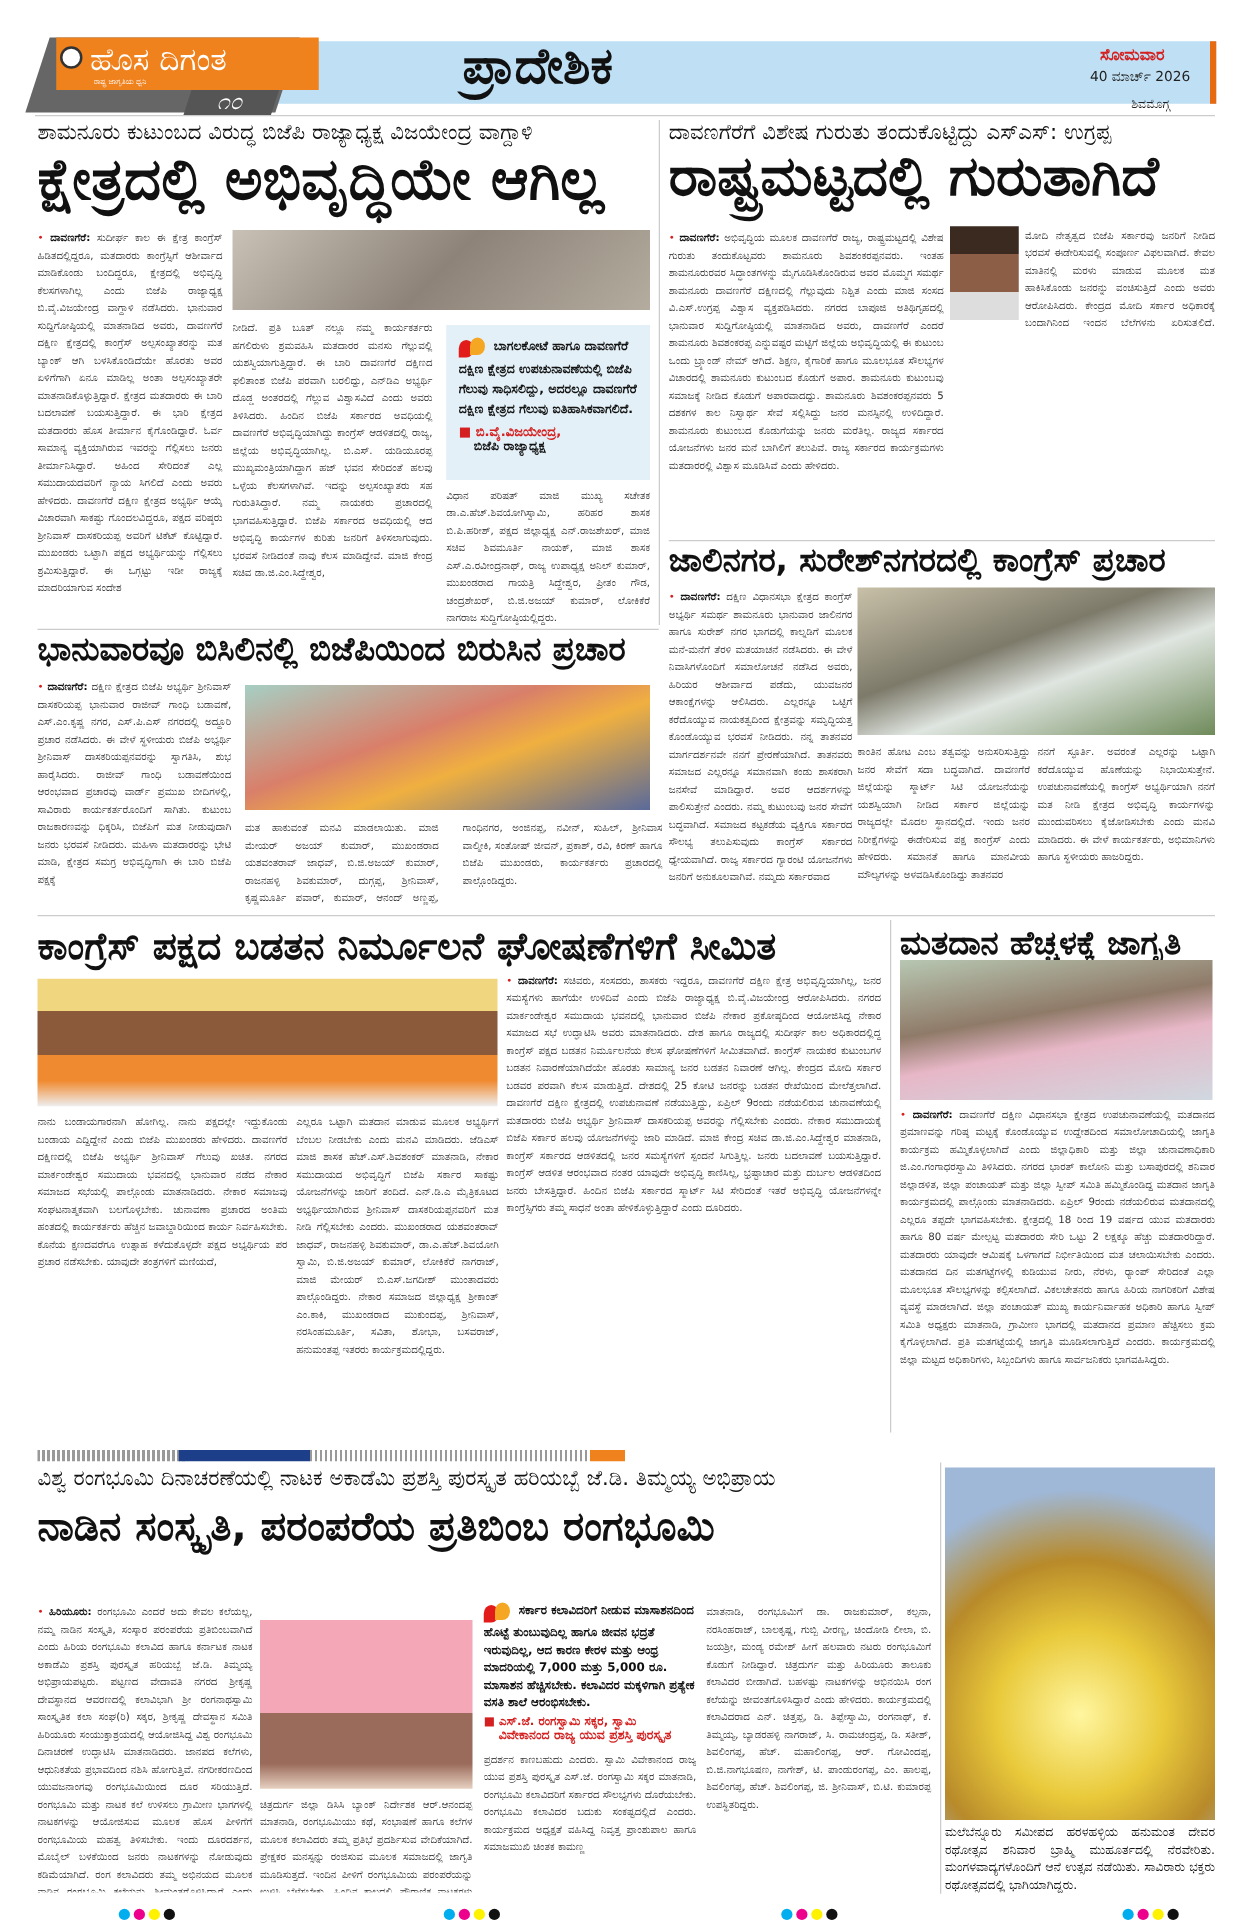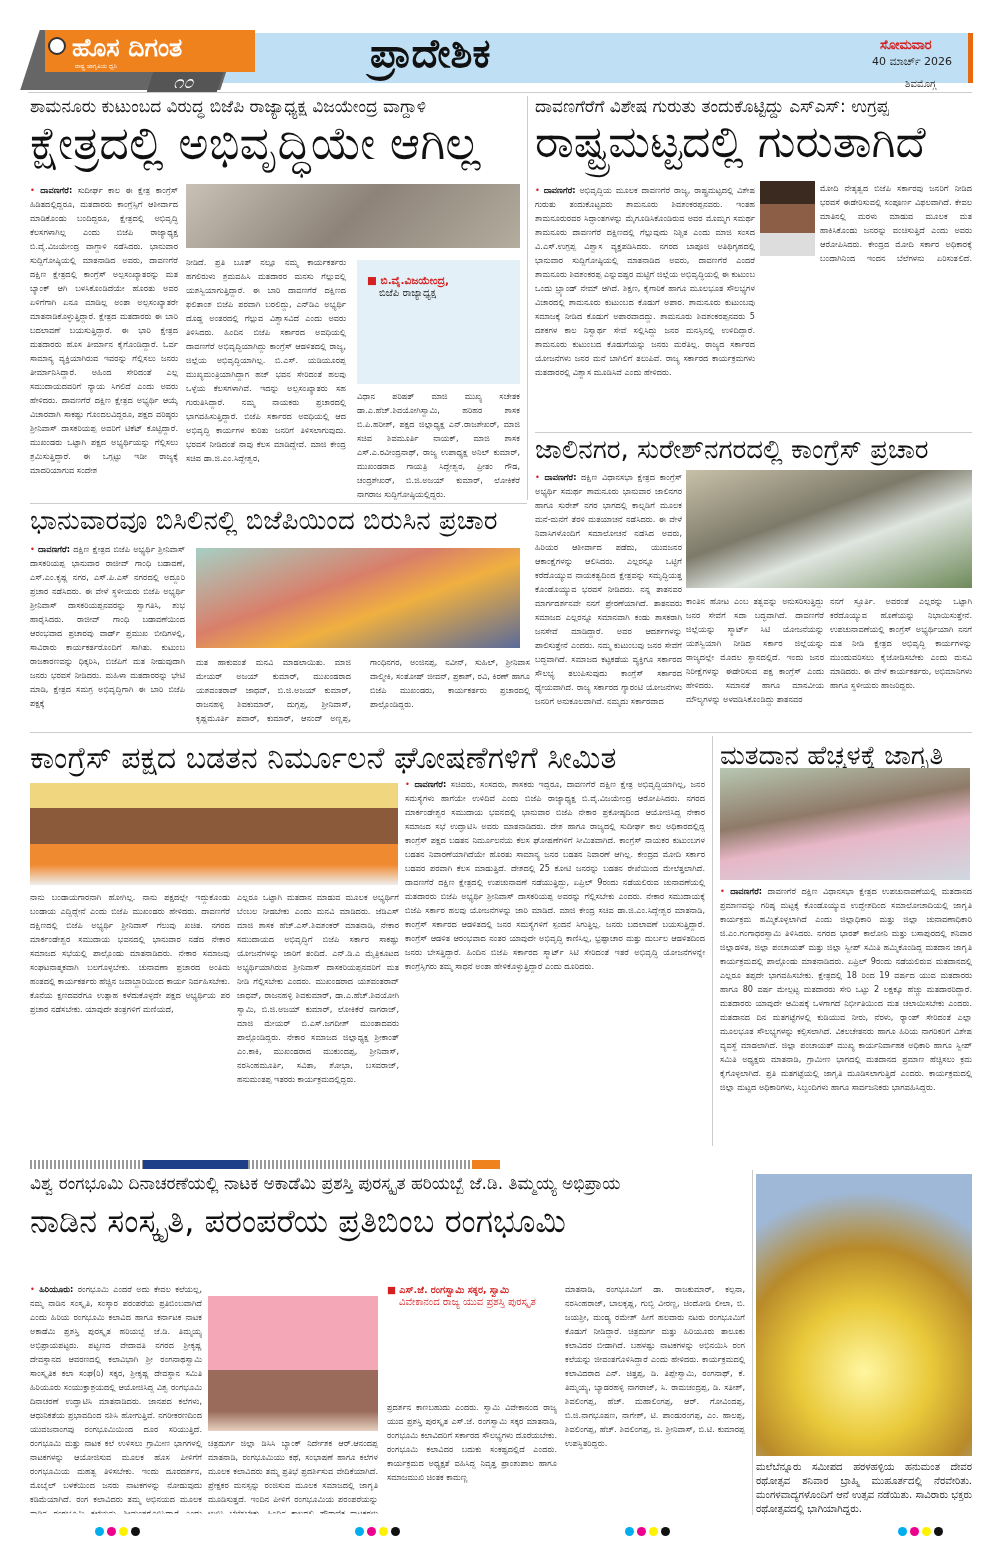--- a/index.html
+++ b/index.html
@@ -1,44 +1,44 @@
 <!DOCTYPE html>
 <html><head>
 <meta charset="utf-8">
 <style>
 *{box-sizing:border-box;margin:0;padding:0}
 body{width:1000px;height:1544px;background:#fff;font-family:"DejaVu Sans",sans-serif;color:#111;position:relative;overflow:hidden}
 .abs{position:absolute}
 .masthead{left:0;top:0;width:1000px;height:95px}
 .logo-grey{left:30px;top:30px;width:200px;height:60px;background:#666;transform:skewX(-18deg)}
 .logo-orange{left:45px;top:30px;width:210px;height:42px;background:#f0821e}
-.logo-text{left:62px;top:33px;font-size:25px;font-weight:bold;color:#fff;white-space:nowrap}
+.logo-text{left:62px;top:33px;font-size:25px;font-weight:normal;color:#fff;white-space:nowrap}
 .logo-sub{left:75px;top:62px;font-size:6px;color:#fff}
 .logo-num{left:150px;top:72px;width:70px;height:20px;background:#555;color:#fff;font-size:18px;text-align:center;line-height:20px;transform:skewX(-18deg)}
 .logo-icon{left:48px;top:37px;width:18px;height:18px;border-radius:50%;background:#fff;border:2px solid #333}
 .band{left:140px;top:33px;width:833px;height:50px;background:#bfe0f4}
 .section-title{left:370px;top:30px;font-size:40px;font-weight:bold;color:#111}
 .date-bar{left:968px;top:33px;width:5px;height:50px;background:#e86a10}
 .day{left:880px;top:37px;font-size:13px;font-weight:bold;color:#d42020}
 .date{left:872px;top:55px;font-size:11px;color:#222}
 .place{left:905px;top:78px;font-size:10px;color:#222}
 .rule{left:28px;top:92px;width:944px;height:1px;background:#ccc}
 .kicker{font-size:17px;white-space:nowrap;color:#111}
-.head{font-weight:normal;white-space:nowrap;color:#111}
+.head{font-weight:bold;white-space:nowrap;color:#111}
 .body{font-size:8.2px;line-height:14px;color:#333;text-align:justify;overflow:hidden}
 .dateline{color:#111;font-weight:bold}
 .dot{color:#d42020}
 .photo{background:linear-gradient(135deg,#c9c1b6,#8d8378 50%,#b5aca0);overflow:hidden}
 .quote{background:#e3f0f7;padding:10px}
 .quote-mark{display:inline-block;width:22px;height:18px;position:relative;vertical-align:top;margin-right:6px}
 .quote-mark:before{content:"";position:absolute;left:0;top:2px;width:12px;height:14px;background:#e21b1b;border-radius:50% 50% 50% 0}
 .quote-mark:after{content:"";position:absolute;left:9px;top:0;width:12px;height:14px;background:#f5a623;border-radius:50% 50% 50% 0}
 .quote-text{font-size:10px;font-weight:bold;line-height:16px;color:#111}
 .quote-author{font-size:10.5px;font-weight:bold;color:#d42020;margin-top:4px}
-.quote-role{font-size:10px;font-weight:normal;color:#111;padding-left:12px}
+.quote-role{font-size:10px;font-weight:bold;color:#111;padding-left:12px}
 .vline{width:1px;background:#ccc}
 .hline{height:1px;background:#ccc}
 .stripe{height:9px;background:repeating-linear-gradient(90deg,#999 0 2px,#fff 2px 4px)}
 .regmarks{display:flex;gap:3px}
 .regmarks span{width:9px;height:9px;border-radius:50%}
 </style>
 </head>
 <body>
 
 <div class="abs masthead">
@@ -56,20 +56,21 @@
   <div class="abs place">ಶಿವಮೊಗ್ಗ</div>
   <div class="abs rule"></div>
 </div>
 
 <div class="abs kicker" style="left:30px;top:96px">ಶಾಮನೂರು ಕುಟುಂಬದ ವಿರುದ್ಧ ಬಿಜೆಪಿ ರಾಜ್ಯಾಧ್ಯಕ್ಷ ವಿಜಯೇಂದ್ರ ವಾಗ್ದಾಳಿ</div>
 <div class="abs head" style="left:30px;top:116px;font-size:46px">ಕ್ಷೇತ್ರದಲ್ಲಿ ಅಭಿವೃದ್ಧಿಯೇ ಆಗಿಲ್ಲ</div>
 <div class="abs body" style="left:30px;top:183px;width:148px;height:318px"><span class="dot">• </span><span class="dateline">ದಾವಣಗೆರೆ:</span> <span>ಸುದೀರ್ಘ ಕಾಲ ಈ ಕ್ಷೇತ್ರ ಕಾಂಗ್ರೆಸ್ ಹಿಡಿತದಲ್ಲಿದ್ದರೂ, ಮತದಾರರು ಕಾಂಗ್ರೆಸ್ಸಿಗೆ ಆಶೀರ್ವಾದ ಮಾಡಿಕೊಂಡು ಬಂದಿದ್ದರೂ, ಕ್ಷೇತ್ರದಲ್ಲಿ ಅಭಿವೃದ್ಧಿ ಕೆಲಸಗಳಾಗಿಲ್ಲ ಎಂದು ಬಿಜೆಪಿ ರಾಜ್ಯಾಧ್ಯಕ್ಷ ಬಿ.ವೈ.ವಿಜಯೇಂದ್ರ ವಾಗ್ದಾಳಿ ನಡೆಸಿದರು. ಭಾನುವಾರ ಸುದ್ದಿಗೋಷ್ಠಿಯಲ್ಲಿ ಮಾತನಾಡಿದ ಅವರು, ದಾವಣಗೆರೆ ದಕ್ಷಿಣ ಕ್ಷೇತ್ರದಲ್ಲಿ ಕಾಂಗ್ರೆಸ್ ಅಲ್ಪಸಂಖ್ಯಾತರನ್ನು ಮತ ಬ್ಯಾಂಕ್ ಆಗಿ ಬಳಸಿಕೊಂಡಿದೆಯೇ ಹೊರತು ಅವರ ಏಳಿಗೆಗಾಗಿ ಏನೂ ಮಾಡಿಲ್ಲ ಅಂತಾ ಅಲ್ಪಸಂಖ್ಯಾತರೇ ಮಾತನಾಡಿಕೊಳ್ಳುತ್ತಿದ್ದಾರೆ. ಕ್ಷೇತ್ರದ ಮತದಾರರು ಈ ಬಾರಿ ಬದಲಾವಣೆ ಬಯಸುತ್ತಿದ್ದಾರೆ. ಈ ಭಾರಿ ಕ್ಷೇತ್ರದ ಮತದಾರರು ಹೊಸ ತೀರ್ಮಾನ ಕೈಗೊಂಡಿದ್ದಾರೆ. ಓರ್ವ ಸಾಮಾನ್ಯ ವ್ಯಕ್ತಿಯಾಗಿರುವ ಇವರನ್ನು ಗೆಲ್ಲಿಸಲು ಜನರು ತೀರ್ಮಾನಿಸಿದ್ದಾರೆ. ಅಹಿಂದ ಸೇರಿದಂತೆ ಎಲ್ಲ ಸಮುದಾಯದವರಿಗೆ ನ್ಯಾಯ ಸಿಗಲಿದೆ ಎಂದು ಅವರು ಹೇಳಿದರು. ದಾವಣಗೆರೆ ದಕ್ಷಿಣ ಕ್ಷೇತ್ರದ ಅಭ್ಯರ್ಥಿ ಆಯ್ಕೆ ವಿಚಾರವಾಗಿ ಸಾಕಷ್ಟು ಗೊಂದಲವಿದ್ದರೂ, ಪಕ್ಷದ ವರಿಷ್ಠರು ಶ್ರೀನಿವಾಸ್ ದಾಸಕರಿಯಪ್ಪ ಅವರಿಗೆ ಟಿಕೆಟ್ ಕೊಟ್ಟಿದ್ದಾರೆ. ಮುಖಂಡರು ಒಟ್ಟಾಗಿ ಪಕ್ಷದ ಅಭ್ಯರ್ಥಿಯನ್ನು ಗೆಲ್ಲಿಸಲು ಶ್ರಮಿಸುತ್ತಿದ್ದಾರೆ. ಈ ಒಗ್ಗಟ್ಟು ಇಡೀ ರಾಜ್ಯಕ್ಕೆ ಮಾದರಿಯಾಗುವ ಸಂದೇಶ</span></div>
 <div class="abs photo" style="left:186px;top:184px;width:334px;height:64px"></div>
 <div class="abs body" style="left:186px;top:255px;width:160px;height:246px">ನೀಡಿದೆ. ಪ್ರತಿ ಬೂತ್ ನಲ್ಲೂ ನಮ್ಮ ಕಾರ್ಯಕರ್ತರು ಹಗಲಿರುಳು ಶ್ರಮವಹಿಸಿ ಮತದಾರರ ಮನಸು ಗೆಲ್ಲುವಲ್ಲಿ ಯಶಸ್ವಿಯಾಗುತ್ತಿದ್ದಾರೆ. ಈ ಬಾರಿ ದಾವಣಗೆರೆ ದಕ್ಷಿಣದ ಫಲಿತಾಂಶ ಬಿಜೆಪಿ ಪರವಾಗಿ ಬರಲಿದ್ದು, ಎನ್‌ಡಿಎ ಅಭ್ಯರ್ಥಿ ದೊಡ್ಡ ಅಂತರದಲ್ಲಿ ಗೆಲ್ಲುವ ವಿಶ್ವಾಸವಿದೆ ಎಂದು ಅವರು ತಿಳಿಸಿದರು. ಹಿಂದಿನ ಬಿಜೆಪಿ ಸರ್ಕಾರದ ಅವಧಿಯಲ್ಲಿ ದಾವಣಗೆರೆ ಅಭಿವೃದ್ಧಿಯಾಗಿದ್ದು ಕಾಂಗ್ರೆಸ್ ಆಡಳಿತದಲ್ಲಿ ರಾಜ್ಯ, ಜಿಲ್ಲೆಯ ಅಭಿವೃದ್ಧಿಯಾಗಿಲ್ಲ. ಬಿ.ಎಸ್. ಯಡಿಯೂರಪ್ಪ ಮುಖ್ಯಮಂತ್ರಿಯಾಗಿದ್ದಾಗ ಹಜ್ ಭವನ ಸೇರಿದಂತೆ ಹಲವು ಒಳ್ಳೆಯ ಕೆಲಸಗಳಾಗಿವೆ. ಇದನ್ನು ಅಲ್ಪಸಂಖ್ಯಾತರು ಸಹ ಗುರುತಿಸಿದ್ದಾರೆ. ನಮ್ಮ ನಾಯಕರು ಪ್ರಚಾರದಲ್ಲಿ ಭಾಗವಹಿಸುತ್ತಿದ್ದಾರೆ. ಬಿಜೆಪಿ ಸರ್ಕಾರದ ಅವಧಿಯಲ್ಲಿ ಆದ ಅಭಿವೃದ್ಧಿ ಕಾರ್ಯಗಳ ಕುರಿತು ಜನರಿಗೆ ತಿಳಿಸಲಾಗುವುದು. ಭರವಸೆ ನೀಡಿದಂತೆ ನಾವು ಕೆಲಸ ಮಾಡಿದ್ದೇವೆ. ಮಾಜಿ ಕೇಂದ್ರ ಸಚಿವ ಡಾ.ಜಿ.ಎಂ.ಸಿದ್ದೇಶ್ವರ,</div>
 <div class="abs quote" style="left:357px;top:260px;width:163px;height:124px">
+  <div class="quote-text"><span class="quote-mark"></span><span>ಬಾಗಲಕೋಟೆ ಹಾಗೂ ದಾವಣಗೆರೆ ದಕ್ಷಿಣ ಕ್ಷೇತ್ರದ ಉಪಚುನಾವಣೆಯಲ್ಲಿ ಬಿಜೆಪಿ ಗೆಲುವು ಸಾಧಿಸಲಿದ್ದು, ಅದರಲ್ಲೂ ದಾವಣಗೆರೆ ದಕ್ಷಿಣ ಕ್ಷೇತ್ರದ ಗೆಲುವು ಐತಿಹಾಸಿಕವಾಗಲಿದೆ.</span></div>
   <div class="quote-author">■ <span>ಬಿ.ವೈ.ವಿಜಯೇಂದ್ರ,</span></div>
   <div class="quote-role">ಬಿಜೆಪಿ ರಾಜ್ಯಾಧ್ಯಕ್ಷ</div>
 </div>
 <div class="abs body" style="left:357px;top:389px;width:163px;height:112px">ವಿಧಾನ ಪರಿಷತ್ ಮಾಜಿ ಮುಖ್ಯ ಸಚೇತಕ ಡಾ.ಎ.ಹೆಚ್.ಶಿವಯೋಗಿಸ್ವಾಮಿ, ಹರಿಹರ ಶಾಸಕ ಬಿ.ಪಿ.ಹರೀಶ್, ಪಕ್ಷದ ಜಿಲ್ಲಾಧ್ಯಕ್ಷ ಎನ್.ರಾಜಶೇಖರ್, ಮಾಜಿ ಸಚಿವ ಶಿವಮೂರ್ತಿ ನಾಯಕ್, ಮಾಜಿ ಶಾಸಕ ಎಸ್.ಎ.ರವೀಂದ್ರನಾಥ್, ರಾಜ್ಯ ಉಪಾಧ್ಯಕ್ಷ ಅನಿಲ್ ಕುಮಾರ್, ಮುಖಂಡರಾದ ಗಾಯತ್ರಿ ಸಿದ್ದೇಶ್ವರ, ಪ್ರೀತಂ ಗೌಡ, ಚಂದ್ರಶೇಖರ್, ಬಿ.ಜಿ.ಅಜಯ್ ಕುಮಾರ್, ಲೋಕಿಕೆರೆ ನಾಗರಾಜ ಸುದ್ದಿಗೋಷ್ಠಿಯಲ್ಲಿದ್ದರು.</div>
 <div class="abs vline" style="left:527px;top:96px;height:404px"></div>
 
 <div class="abs kicker" style="left:535px;top:96px">ದಾವಣಗೆರೆಗೆ ವಿಶೇಷ ಗುರುತು ತಂದುಕೊಟ್ಟಿದ್ದು ಎಸ್‌ಎಸ್: ಉಗ್ರಪ್ಪ</div>
 <div class="abs head" style="left:535px;top:116px;font-size:44px">ರಾಷ್ಟ್ರಮಟ್ಟದಲ್ಲಿ ಗುರುತಾಗಿದೆ</div>
 <div class="abs body" style="left:535px;top:183px;width:220px;height:246px"><span class="dot">• </span><span class="dateline">ದಾವಣಗೆರೆ:</span> <span>ಅಭಿವೃದ್ಧಿಯ ಮೂಲಕ ದಾವಣಗೆರೆ ರಾಜ್ಯ, ರಾಷ್ಟ್ರಮಟ್ಟದಲ್ಲಿ ವಿಶೇಷ ಗುರುತು ತಂದುಕೊಟ್ಟವರು ಶಾಮನೂರು ಶಿವಶಂಕರಪ್ಪನವರು. ಇಂತಹ ಶಾಮನೂರುರವರ ಸಿದ್ಧಾಂತಗಳನ್ನು ಮೈಗೂಡಿಸಿಕೊಂಡಿರುವ ಅವರ ಮೊಮ್ಮಗ ಸಮರ್ಥ ಶಾಮನೂರು ದಾವಣಗೆರೆ ದಕ್ಷಿಣದಲ್ಲಿ ಗೆಲ್ಲುವುದು ನಿಶ್ಚಿತ ಎಂದು ಮಾಜಿ ಸಂಸದ ವಿ.ಎಸ್.ಉಗ್ರಪ್ಪ ವಿಶ್ವಾಸ ವ್ಯಕ್ತಪಡಿಸಿದರು. ನಗರದ ಬಾಪೂಜಿ ಅತಿಥಿಗೃಹದಲ್ಲಿ ಭಾನುವಾರ ಸುದ್ದಿಗೋಷ್ಠಿಯಲ್ಲಿ ಮಾತನಾಡಿದ ಅವರು, ದಾವಣಗೆರೆ ಎಂದರೆ ಶಾಮನೂರು ಶಿವಶಂಕರಪ್ಪ ಎನ್ನುವಷ್ಟರ ಮಟ್ಟಿಗೆ ಜಿಲ್ಲೆಯ ಅಭಿವೃದ್ಧಿಯಲ್ಲಿ ಈ ಕುಟುಂಬ ಒಂದು ಬ್ರ್ಯಾಂಡ್ ನೇಮ್ ಆಗಿದೆ. ಶಿಕ್ಷಣ, ಕೈಗಾರಿಕೆ ಹಾಗೂ ಮೂಲಭೂತ ಸೌಲಭ್ಯಗಳ ವಿಚಾರದಲ್ಲಿ ಶಾಮನೂರು ಕುಟುಂಬದ ಕೊಡುಗೆ ಅಪಾರ. ಶಾಮನೂರು ಕುಟುಂಬವು ಸಮಾಜಕ್ಕೆ ನೀಡಿದ ಕೊಡುಗೆ ಅಪಾರವಾದದ್ದು. ಶಾಮನೂರು ಶಿವಶಂಕರಪ್ಪನವರು 5 ದಶಕಗಳ ಕಾಲ ನಿಸ್ವಾರ್ಥ ಸೇವೆ ಸಲ್ಲಿಸಿದ್ದು ಜನರ ಮನಸ್ಸಿನಲ್ಲಿ ಉಳಿದಿದ್ದಾರೆ. ಶಾಮನೂರು ಕುಟುಂಬದ ಕೊಡುಗೆಯನ್ನು ಜನರು ಮರೆತಿಲ್ಲ. ರಾಜ್ಯದ ಸರ್ಕಾರದ ಯೋಜನೆಗಳು ಜನರ ಮನೆ ಬಾಗಿಲಿಗೆ ತಲುಪಿವೆ. ರಾಜ್ಯ ಸರ್ಕಾರದ ಕಾರ್ಯಕ್ರಮಗಳು ಮತದಾರರಲ್ಲಿ ವಿಶ್ವಾಸ ಮೂಡಿಸಿವೆ ಎಂದು ಹೇಳಿದರು.</span></div>
 <div class="abs" style="left:760px;top:181px;width:55px;height:75px;background:linear-gradient(180deg,#3a2a20 0 30%,#8b5e45 30% 70%,#ddd 70%)"></div>
@@ -105,20 +106,21 @@
 <div class="abs stripe" style="left:30px;top:1160px;width:120px"></div>
 <div class="abs" style="left:143px;top:1160px;width:105px;height:9px;background:#1d3f8a"></div>
 <div class="abs stripe" style="left:248px;top:1160px;width:224px"></div>
 <div class="abs" style="left:472px;top:1160px;width:28px;height:9px;background:#f0821e"></div>
 
 <div class="abs kicker" style="left:30px;top:1173px;font-size:17px">ವಿಶ್ವ ರಂಗಭೂಮಿ ದಿನಾಚರಣೆಯಲ್ಲಿ ನಾಟಕ ಅಕಾಡೆಮಿ ಪ್ರಶಸ್ತಿ ಪುರಸ್ಕೃತ ಹರಿಯಬ್ಬೆ ಜೆ.ಡಿ. ತಿಮ್ಮಯ್ಯ ಅಭಿಪ್ರಾಯ</div>
 <div class="abs head" style="left:30px;top:1202px;font-size:32px">ನಾಡಿನ ಸಂಸ್ಕೃತಿ, ಪರಂಪರೆಯ ಪ್ರತಿಬಿಂಬ ರಂಗಭೂಮಿ</div>
 <div class="abs body" style="left:30px;top:1282px;width:172px;height:232px"><span class="dot">• </span><span class="dateline">ಹಿರಿಯೂರು:</span> <span>ರಂಗಭೂಮಿ ಎಂದರೆ ಅದು ಕೇವಲ ಕಲೆಯಲ್ಲ, ನಮ್ಮ ನಾಡಿನ ಸಂಸ್ಕೃತಿ, ಸಂಸ್ಕಾರ ಪರಂಪರೆಯ ಪ್ರತಿಬಿಂಬವಾಗಿದೆ ಎಂದು ಹಿರಿಯ ರಂಗಭೂಮಿ ಕಲಾವಿದ ಹಾಗೂ ಕರ್ನಾಟಕ ನಾಟಕ ಅಕಾಡೆಮಿ ಪ್ರಶಸ್ತಿ ಪುರಸ್ಕೃತ ಹರಿಯಬ್ಬೆ ಜೆ.ಡಿ. ತಿಮ್ಮಯ್ಯ ಅಭಿಪ್ರಾಯಪಟ್ಟರು. ಪಟ್ಟಣದ ವೇದಾವತಿ ನಗರದ ಶ್ರೀಕೃಷ್ಣ ದೇವಸ್ಥಾನದ ಆವರಣದಲ್ಲಿ ಕಲಾವಿಭಾಗಿ ಶ್ರೀ ರಂಗನಾಥಸ್ವಾಮಿ ಸಾಂಸ್ಕೃತಿಕ ಕಲಾ ಸಂಘ(ರಿ) ಸಕ್ಕರ, ಶ್ರೀಕೃಷ್ಣ ದೇವಸ್ಥಾನ ಸಮಿತಿ ಹಿರಿಯೂರು ಸಂಯುಕ್ತಾಶ್ರಯದಲ್ಲಿ ಆಯೋಜಿಸಿದ್ದ ವಿಶ್ವ ರಂಗಭೂಮಿ ದಿನಾಚರಣೆ ಉದ್ಘಾಟಿಸಿ ಮಾತನಾಡಿದರು. ಜಾನಪದ ಕಲೆಗಳು, ಆಧುನಿಕತೆಯ ಪ್ರಭಾವದಿಂದ ನಶಿಸಿ ಹೋಗುತ್ತಿವೆ. ನಗರೀಕರಣದಿಂದ ಯುವಜನಾಂಗವು ರಂಗಭೂಮಿಯಿಂದ ದೂರ ಸರಿಯುತ್ತಿದೆ. ರಂಗಭೂಮಿ ಮತ್ತು ನಾಟಕ ಕಲೆ ಉಳಿಸಲು ಗ್ರಾಮೀಣ ಭಾಗಗಳಲ್ಲಿ ನಾಟಕಗಳನ್ನು ಆಯೋಜಿಸುವ ಮೂಲಕ ಹೊಸ ಪೀಳಿಗೆಗೆ ರಂಗಭೂಮಿಯ ಮಹತ್ವ ತಿಳಿಸಬೇಕು. ಇಂದು ದೂರದರ್ಶನ, ಮೊಬೈಲ್ ಬಳಕೆಯಿಂದ ಜನರು ನಾಟಕಗಳನ್ನು ನೋಡುವುದು ಕಡಿಮೆಯಾಗಿದೆ. ರಂಗ ಕಲಾವಿದರು ತಮ್ಮ ಅಭಿನಯದ ಮೂಲಕ ನಾಡಿನ ರಂಗಭೂಮಿ ಕಲೆಯನ್ನು ಶ್ರೀಮಂತಗೊಳಿಸಿದ್ದಾರೆ ಎಂದು ಹೇಳಿದರು.</span></div>
 <div class="abs photo" style="left:208px;top:1296px;width:170px;height:135px;background:linear-gradient(180deg,#f3a7b7 0 55%,#9a6a5a 55% 85%,#e6d0c0)"></div>
 <div class="abs quote" style="left:387px;top:1282px;width:170px;height:110px;background:#fff;padding:0">
+  <div class="quote-text" style="font-size:9.5px;line-height:14px"><span class="quote-mark"></span><span>ಸರ್ಕಾರ ಕಲಾವಿದರಿಗೆ ನೀಡುವ ಮಾಸಾಶನದಿಂದ ಹೊಟ್ಟೆ ತುಂಬುವುದಿಲ್ಲ ಹಾಗೂ ಜೀವನ ಭದ್ರತೆ ಇರುವುದಿಲ್ಲ, ಆದ ಕಾರಣ ಕೇರಳ ಮತ್ತು ಆಂಧ್ರ ಮಾದರಿಯಲ್ಲಿ 7,000 ಮತ್ತು 5,000 ರೂ. ಮಾಸಾಶನ ಹೆಚ್ಚಿಸಬೇಕು. ಕಲಾವಿದರ ಮಕ್ಕಳಿಗಾಗಿ ಪ್ರತ್ಯೇಕ ವಸತಿ ಶಾಲೆ ಆರಂಭಿಸಬೇಕು.</span></div>
   <div class="quote-author" style="font-size:9.5px;margin-top:2px">■ <span>ಎಸ್.ಜೆ. ರಂಗಸ್ವಾಮಿ ಸಕ್ಕರ, ಸ್ವಾಮಿ</span></div>
   <div class="quote-role" style="font-size:10px;color:#d42020">ವಿವೇಕಾನಂದ ರಾಜ್ಯ ಯುವ ಪ್ರಶಸ್ತಿ ಪುರಸ್ಕೃತ</div>
 </div>
 <div class="abs body" style="left:208px;top:1436px;width:170px;height:78px">ಚಿತ್ರದುರ್ಗ ಜಿಲ್ಲಾ ಡಿಸಿಸಿ ಬ್ಯಾಂಕ್ ನಿರ್ದೇಶಕ ಆರ್.ಆನಂದಪ್ಪ ಮಾತನಾಡಿ, ರಂಗಭೂಮಿಯು ಕಥೆ, ಸಂಭಾಷಣೆ ಹಾಗೂ ಕಲೆಗಳ ಮೂಲಕ ಕಲಾವಿದರು ತಮ್ಮ ಪ್ರತಿಭೆ ಪ್ರದರ್ಶಿಸುವ ವೇದಿಕೆಯಾಗಿದೆ. ಪ್ರೇಕ್ಷಕರ ಮನಸ್ಸನ್ನು ರಂಜಿಸುವ ಮೂಲಕ ಸಮಾಜದಲ್ಲಿ ಜಾಗೃತಿ ಮೂಡಿಸುತ್ತದೆ. ಇಂದಿನ ಪೀಳಿಗೆ ರಂಗಭೂಮಿಯ ಪರಂಪರೆಯನ್ನು ಉಳಿಸಿ ಬೆಳೆಸಬೇಕು. ಹಿಂದಿನ ಕಾಲದಲ್ಲಿ ಪೌರಾಣಿಕ ನಾಟಕಗಳು ಹೆಚ್ಚು ಪ್ರದರ್ಶನಗೊಳ್ಳುತ್ತಿದ್ದವು. ಹಳ್ಳಿಗಳಲ್ಲಿ ಇಂದಿಗೂ ಹಬ್ಬ ಹರಿದಿನ ಸುಗ್ಗಿಯ ಕಾಲದಲ್ಲಿ ಪೌರಾಣಿಕ ಸಾಮಾಜಿಕ ಐತಿಹಾಸಿಕ ನಾಟಕಗಳ</div>
 <div class="abs body" style="left:387px;top:1400px;width:170px;height:114px">ಪ್ರದರ್ಶನ ಕಾಣಬಹುದು ಎಂದರು. ಸ್ವಾಮಿ ವಿವೇಕಾನಂದ ರಾಜ್ಯ ಯುವ ಪ್ರಶಸ್ತಿ ಪುರಸ್ಕೃತ ಎಸ್.ಜೆ. ರಂಗಸ್ವಾಮಿ ಸಕ್ಕರ ಮಾತನಾಡಿ, ರಂಗಭೂಮಿ ಕಲಾವಿದರಿಗೆ ಸರ್ಕಾರದ ಸೌಲಭ್ಯಗಳು ದೊರೆಯಬೇಕು. ರಂಗಭೂಮಿ ಕಲಾವಿದರ ಬದುಕು ಸಂಕಷ್ಟದಲ್ಲಿದೆ ಎಂದರು. ಕಾರ್ಯಕ್ರಮದ ಅಧ್ಯಕ್ಷತೆ ವಹಿಸಿದ್ದ ನಿವೃತ್ತ ಪ್ರಾಂಶುಪಾಲ ಹಾಗೂ ಸಮಾಜಮುಖಿ ಚಿಂತಕ ಕಾಮಣ್ಣ</div>
 <div class="abs body" style="left:565px;top:1282px;width:180px;height:232px">ಮಾತನಾಡಿ, ರಂಗಭೂಮಿಗೆ ಡಾ. ರಾಜಕುಮಾರ್, ಕಲ್ಪನಾ, ನರಸಿಂಹರಾಜ್, ಬಾಲಕೃಷ್ಣ, ಗುಬ್ಬಿ ವೀರಣ್ಣ, ಚಿಂದೋಡಿ ಲೀಲಾ, ಬಿ. ಜಯಶ್ರೀ, ಮಂಡ್ಯ ರಮೇಶ್ ಹೀಗೆ ಹಲವಾರು ನಟರು ರಂಗಭೂಮಿಗೆ ಕೊಡುಗೆ ನೀಡಿದ್ದಾರೆ. ಚಿತ್ರದುರ್ಗ ಮತ್ತು ಹಿರಿಯೂರು ತಾಲೂಕು ಕಲಾವಿದರ ಬೀಡಾಗಿದೆ. ಬಹಳಷ್ಟು ನಾಟಕಗಳನ್ನು ಅಭಿನಯಿಸಿ ರಂಗ ಕಲೆಯನ್ನು ಜೀವಂತಗೊಳಿಸಿದ್ದಾರೆ ಎಂದು ಹೇಳಿದರು. ಕಾರ್ಯಕ್ರಮದಲ್ಲಿ ಕಲಾವಿದರಾದ ಎನ್. ಚಿತ್ತಪ್ಪ, ಡಿ. ತಿಪ್ಪೇಸ್ವಾಮಿ, ರಂಗನಾಥ್, ಕೆ. ತಿಮ್ಮಯ್ಯ, ಬ್ಯಾಡರಹಳ್ಳಿ ನಾಗರಾಜ್, ಸಿ. ರಾಮಚಂದ್ರಪ್ಪ, ಡಿ. ಸತೀಶ್, ಶಿವಲಿಂಗಪ್ಪ, ಹೆಚ್. ಮಹಾಲಿಂಗಪ್ಪ, ಆರ್. ಗೋವಿಂದಪ್ಪ, ಬಿ.ಜಿ.ನಾಗಭೂಷಣ, ನಾಗೇಶ್, ಟಿ. ಪಾಂಡುರಂಗಪ್ಪ, ಎಂ. ಹಾಲಪ್ಪ, ಶಿವಲಿಂಗಪ್ಪ, ಹೆಚ್. ಶಿವಲಿಂಗಪ್ಪ, ಜಿ. ಶ್ರೀನಿವಾಸ್, ಬಿ.ಟಿ. ಕುಮಾರಪ್ಪ ಉಪಸ್ಥಿತರಿದ್ದರು.</div>
 <div class="abs vline" style="left:752px;top:1170px;height:345px"></div>
 
 <div class="abs photo" style="left:756px;top:1174px;width:216px;height:282px;background:radial-gradient(circle at 50% 70%,#fff6a0,#e9c93a 30%,#b88a2a 55%,#9fb8d8 80%)"></div>
 <div class="abs body" style="left:756px;top:1460px;width:216px;height:56px;font-size:10px;color:#111">ಮಲೆಬೆನ್ನೂರು ಸಮೀಪದ ಹರಳಹಳ್ಳಿಯ ಹನುಮಂತ ದೇವರ ರಥೋತ್ಸವ ಶನಿವಾರ ಬ್ರಾಹ್ಮಿ ಮುಹೂರ್ತದಲ್ಲಿ ನೆರವೇರಿತು. ಮಂಗಳವಾದ್ಯಗಳೊಂದಿಗೆ ಆನೆ ಉತ್ಸವ ನಡೆಯಿತು. ಸಾವಿರಾರು ಭಕ್ತರು ರಥೋತ್ಸವದಲ್ಲಿ ಭಾಗಿಯಾಗಿದ್ದರು.</div>

